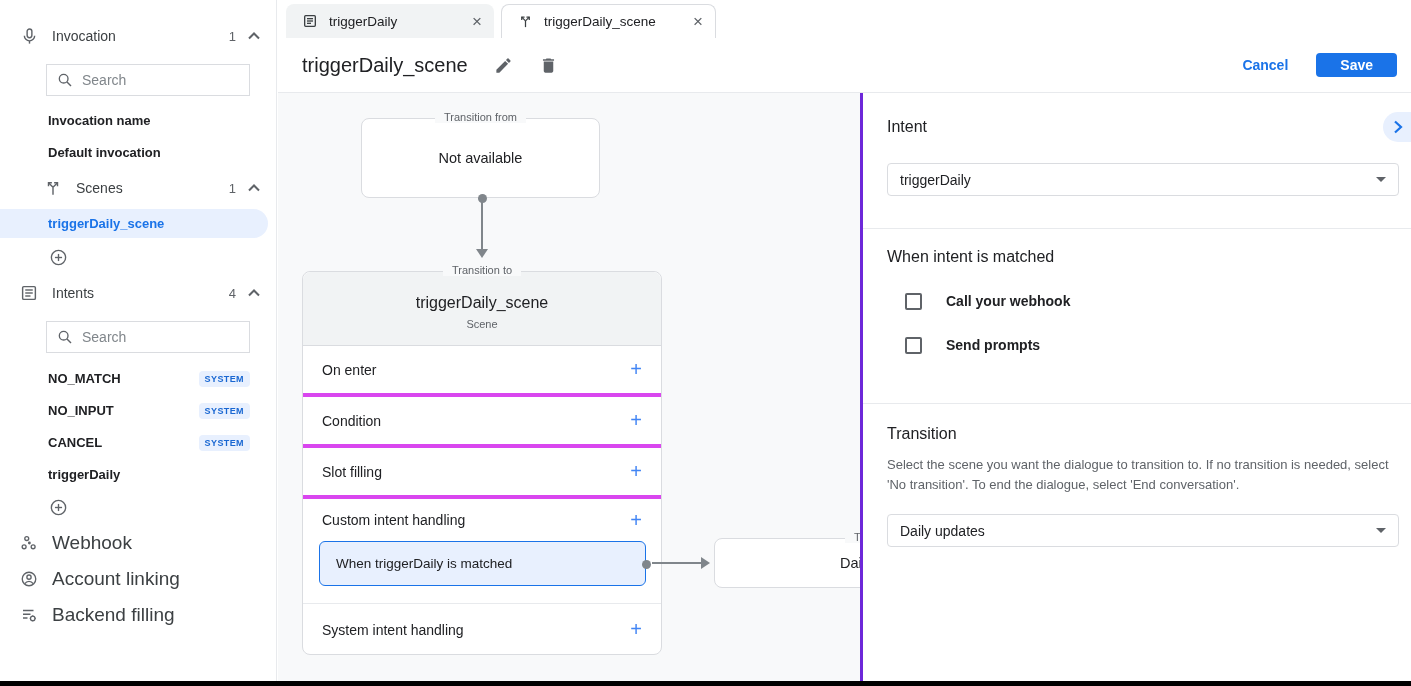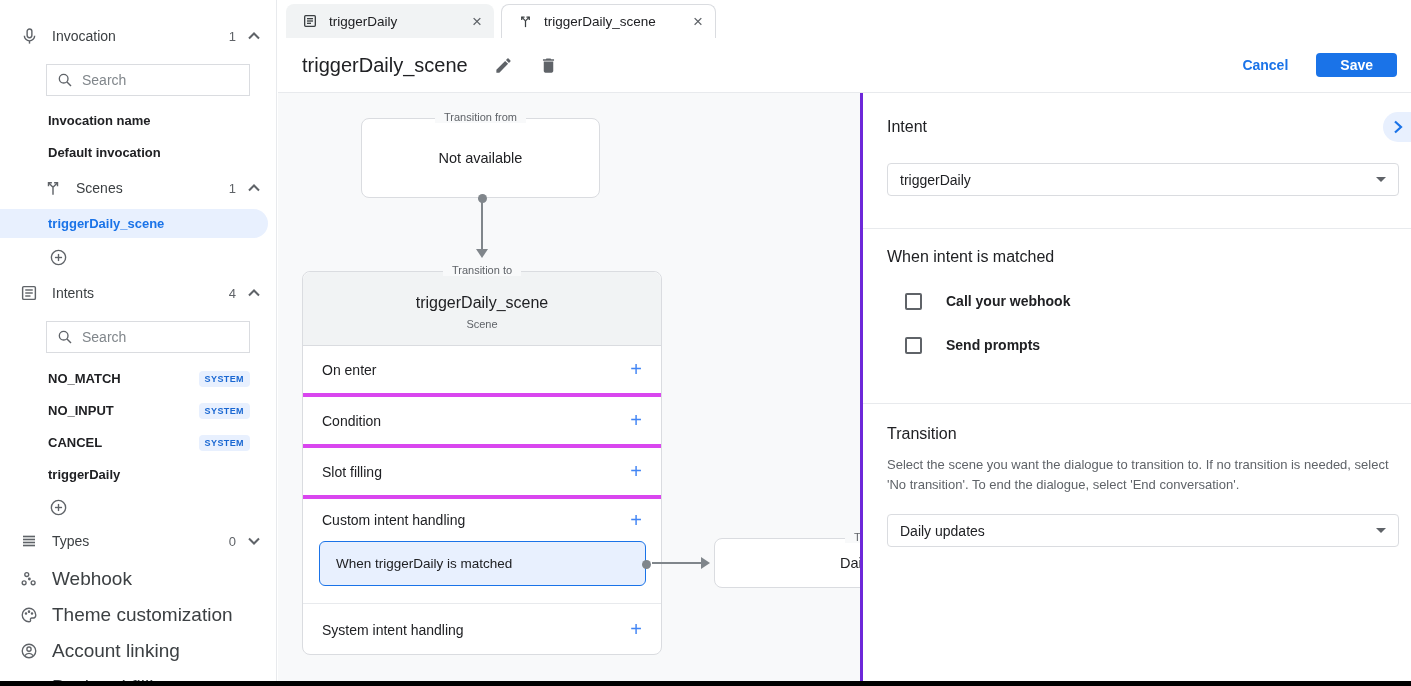--- a/index.html
+++ b/index.html
@@ -176,57 +176,31 @@
     </div>
 
     <div class="plus-row" style="margin-top:12px;">
       <svg width="19" height="19" viewBox="0 0 24 24" fill="none" stroke="#5f6368" stroke-width="1.7">
           <circle cx="12" cy="12" r="9"></circle>
           <line x1="12" y1="7.5" x2="12" y2="16.5"></line>
           <line x1="7.5" y1="12" x2="16.5" y2="12"></line>
         </svg>
     </div>
 
-    <div class="side-section" style="margin-top:12px;">
-      <span class="ic">
-        <svg width="18" height="18" viewBox="0 0 24 24" fill="none" stroke="#5f6368" stroke-width="2.2">
-            <line x1="4" y1="6" x2="20" y2="6"></line>
-            <line x1="4" y1="10" x2="20" y2="10"></line>
-            <line x1="4" y1="14" x2="20" y2="14"></line>
-            <line x1="4" y1="18" x2="20" y2="18"></line>
-          </svg>
-      </span>
-      <span class="lbl">Types</span>
-      <span class="count">0</span>
-      <svg width="12" height="8" viewBox="0 0 12 8" fill="none" stroke="#5f6368" stroke-width="2">
-          <polyline points="1,1.5 6,6.5 11,1.5"></polyline>
-        </svg>
-    </div>
 
     <div class="nav-row" style="margin-top:14px;">
       <span class="ic">
         <svg width="18" height="18" viewBox="0 0 24 24" fill="none" stroke="#5f6368" stroke-width="1.8">
             <circle cx="9" cy="6" r="2.6"></circle>
             <circle cx="5.5" cy="17" r="2.6"></circle>
             <circle cx="17.5" cy="17" r="2.6"></circle>
             <circle cx="12.5" cy="12" r="1"></circle>
           </svg>
       </span>
       <span>Webhook</span>
-    </div>
-    <div class="nav-row">
-      <span class="ic">
-        <svg width="18" height="18" viewBox="0 0 24 24" fill="none" stroke="#5f6368" stroke-width="1.8">
-            <path d="M12 3a9 9 0 1 0 0 18c1.5 0 2.5-1 2-2.3-.5-1.2.3-2.7 1.8-2.7H18a3.5 3.5 0 0 0 3-4C20.4 6.5 16.5 3 12 3z"></path>
-            <circle cx="8" cy="10" r="0.8" fill="#5f6368"></circle>
-            <circle cx="12" cy="7.5" r="0.8" fill="#5f6368"></circle>
-            <circle cx="16" cy="10" r="0.8" fill="#5f6368"></circle>
-          </svg>
-      </span>
-      <span>Theme customization</span>
     </div>
     <div class="nav-row">
       <span class="ic">
         <svg width="18" height="18" viewBox="0 0 24 24" fill="none" stroke="#5f6368" stroke-width="1.8">
             <circle cx="12" cy="12" r="9"></circle>
             <circle cx="12" cy="9.5" r="2.8"></circle>
             <path d="M6.5 18.3a6.5 6.5 0 0 1 11 0"></path>
           </svg>
       </span>
       <span>Account linking</span>

